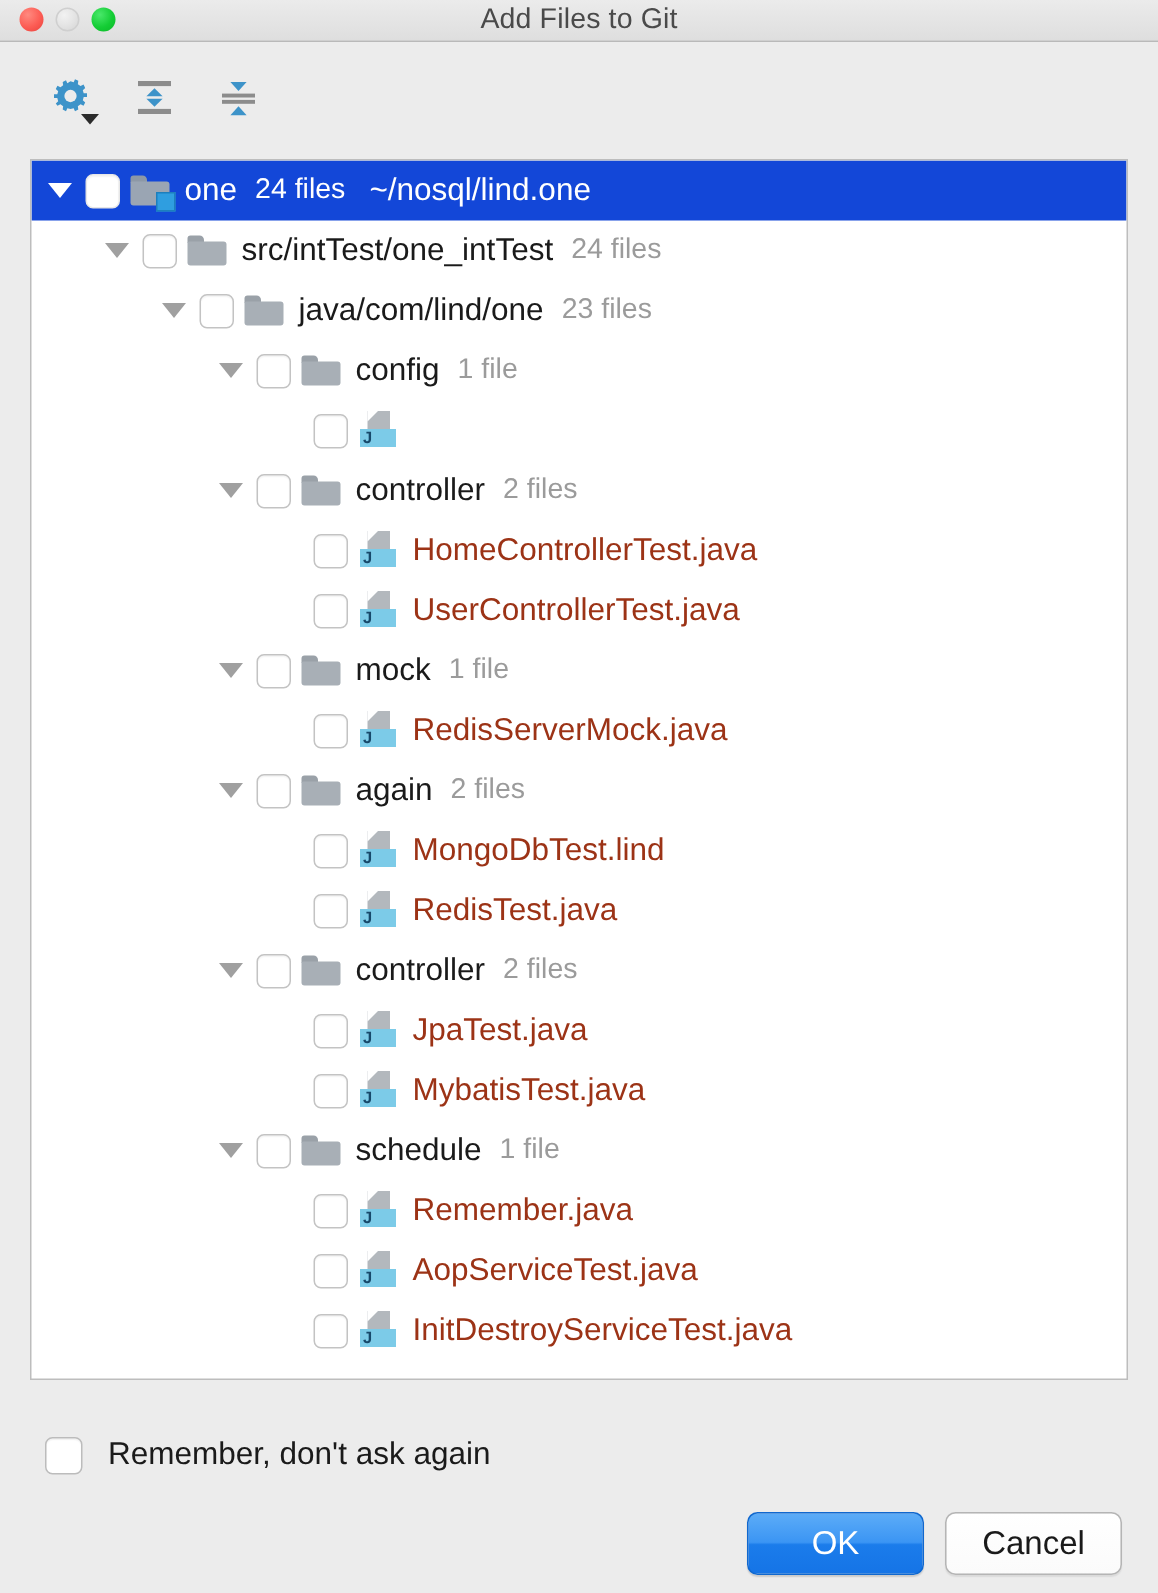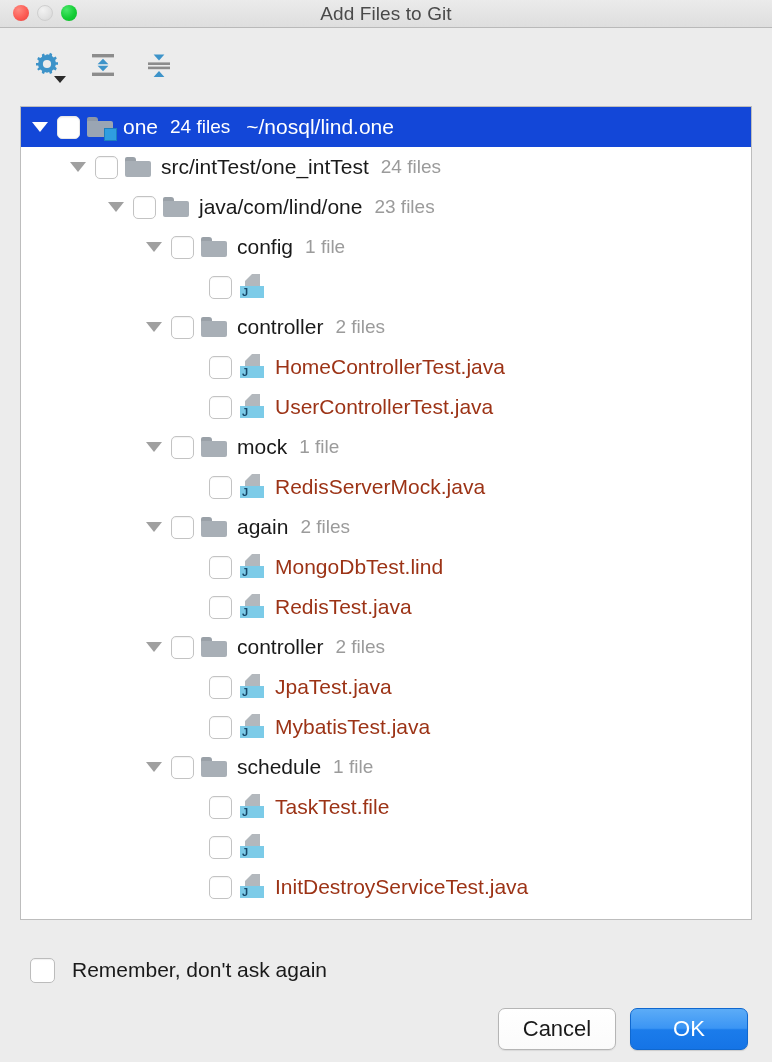--- a/index.html
+++ b/index.html
@@ -574,36 +574,37 @@
             <div class="box"></div>
           </div>
           <div class="icon-cell">
             <span class="jfile">
               <span class="page"></span>
               <span class="fold"></span>
               <span class="jbar"></span>
               <span class="jletter">J</span>
             </span>
           </div>
-          <div class="label file">TaskTest.file</div>
-        </div>
-        <div class="row">
-          <div class="indent" style="width: 158px;"></div>
-          <div class="twisty empty"></div>
-          <div class="cbox">
-            <div class="box"></div>
-          </div>
-          <div class="icon-cell">
-            <span class="jfile">
-              <span class="page"></span>
-              <span class="fold"></span>
-              <span class="jbar"></span>
-              <span class="jletter">J</span>
-            </span>
-          </div>
+          <div class="label file">Remember.java</div>
+        </div>
+        <div class="row">
+          <div class="indent" style="width: 158px;"></div>
+          <div class="twisty empty"></div>
+          <div class="cbox">
+            <div class="box"></div>
+          </div>
+          <div class="icon-cell">
+            <span class="jfile">
+              <span class="page"></span>
+              <span class="fold"></span>
+              <span class="jbar"></span>
+              <span class="jletter">J</span>
+            </span>
+          </div>
+          <div class="label file">AopServiceTest.java</div>
         </div>
         <div class="row">
           <div class="indent" style="width: 158px;"></div>
           <div class="twisty empty"></div>
           <div class="cbox">
             <div class="box"></div>
           </div>
           <div class="icon-cell">
             <span class="jfile">
               <span class="page"></span>
@@ -616,18 +617,18 @@
         </div>
       </div>
   </div>
 
   <div class="bottom">
     <div class="remember">
       <div class="box"></div>
       <div class="rlabel">Remember, don't ask again</div>
     </div>
     <div class="actions">
+      <div class="btn primary">OK</div>
       <div class="btn">Cancel</div>
-      <div class="btn primary">OK</div>
     </div>
   </div>
 
 </div>
 
 </body></html>

